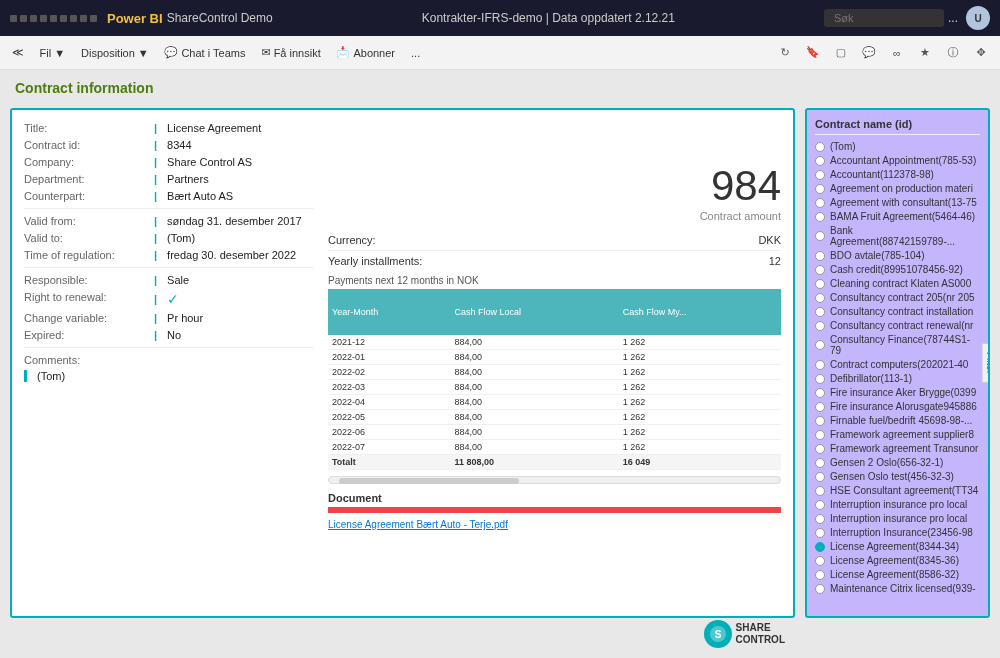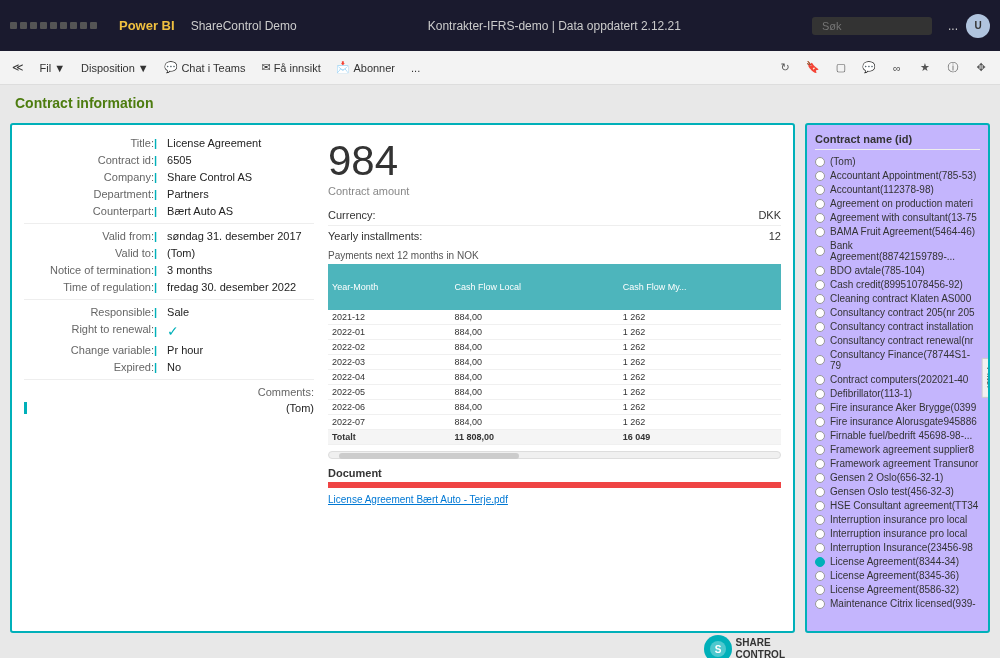--- a/index.html
+++ b/index.html
@@ -1,26 +1,26 @@
 <!DOCTYPE html>
 <html><head>
   <meta charset="utf-8">
   <style>
     * { box-sizing: border-box; margin: 0; padding: 0; }
     body { font-family: 'Segoe UI', Arial, sans-serif; font-size: 12px; background: #e8e8e8; width: 1000px; height: 658px; overflow: hidden; }
 
     
     .top-bar {
       background: #1a1a2e;
-      height: 51px;
+      height: 36px;
       display: flex;
       align-items: center;
       padding: 1px 10px;
       color: #fff;
-      gap: 16px;
+      gap: 4px;
     }
     .top-bar-dots { display: flex; gap: 3px; align-items: center; }
     .top-bar-dots span { width: 7px; height: 7px; background: #555; border-radius: 1px; display: inline-block; }
     .powerbi-brand { color: #f0c040; font-weight: bold; font-size: 13px; margin-left: 6px; }
     .powerbi-workspace { color: #ccc; font-size: 12px; }
     .top-bar-center { flex: 1; text-align: center; color: #ccc; font-size: 12px; }
     .top-bar-search { background: #333; border: none; color: #ccc; padding: 3px 10px; border-radius: 3px; font-size: 11px; width: 120px; }
     .top-bar-right { display: flex; gap: 8px; align-items: center; color: #ccc; }
     .avatar { width: 24px; height: 24px; background: #b0c4de; border-radius: 50%; display: flex; align-items: center; justify-content: center; color: #333; font-size: 10px; font-weight: bold; }
 
@@ -68,21 +68,21 @@
     .contract-panel {
       flex: 1;
       background: #fff;
       border: 2px solid #00b0b9;
       border-radius: 3px;
       padding: 12px;
       display: flex;
       gap: 14px;
     }
 
-    .contract-fields { flex: 0 0 290px; text-align: right; }
+    .contract-fields { flex: 0 0 290px; }
     .contract-right { flex: 1; }
 
     .field-row {
       display: flex;
       margin-bottom: 5px;
       font-size: 11px;
     }
     .field-label {
       color: #666;
       width: 130px;
@@ -105,21 +105,21 @@
     .section-divider {
       border-top: 1px solid #eee;
       margin: 6px 0;
     }
 
     .comments-section { margin-top: 6px; }
     .comments-label { font-size: 11px; color: #666; margin-bottom: 4px; }
     .comments-value { font-size: 11px; color: #222; padding-left: 10px; border-left: 3px solid #00b0b9; }
 
     
-    .big-number-section { text-align: left; margin-bottom: 12px; }
+    .big-number-section { text-align: right; margin-bottom: 12px; margin-top: 40px; }
     .big-number { font-size: 42px; font-weight: 300; color: #333; }
     .big-number-label { font-size: 11px; color: #888; }
 
     .currency-row { display: flex; justify-content: space-between; font-size: 11px; margin-bottom: 4px; color: #333; border-bottom: 1px solid #eee; padding-bottom: 4px; }
     .installments-row { display: flex; justify-content: space-between; font-size: 11px; margin-bottom: 8px; color: #333; }
 
     .payments-table { width: 100%; border-collapse: collapse; font-size: 9px; }
     .payments-table th { background: #4db5bc; color: #fff; padding: 18px 4px; text-align: left; font-weight: normal; }
     .payments-table td { padding: 2px 4px; border-bottom: 1px solid #f0f0f0; color: #333; }
     .payments-table tr:last-child td { font-weight: bold; background: #f5f5f5; }
@@ -244,21 +244,21 @@
 
     <div class="contract-panel">
 
       <div class="contract-fields">
         <div class="field-row">
           <span class="field-label">Title:</span>
           <span class="field-value">License Agreement</span>
         </div>
         <div class="field-row">
           <span class="field-label">Contract id:</span>
-          <span class="field-value">6505</span>
+          <span class="field-value">8344</span>
         </div>
         <div class="field-row">
           <span class="field-label">Company:</span>
           <span class="field-value">Share Control AS</span>
         </div>
         <div class="field-row">
           <span class="field-label">Department:</span>
           <span class="field-value">Partners</span>
         </div>
         <div class="field-row">
@@ -268,24 +268,20 @@
 
         <div class="section-divider"></div>
 
         <div class="field-row">
           <span class="field-label">Valid from:</span>
           <span class="field-value">søndag 31. desember 2017</span>
         </div>
         <div class="field-row">
           <span class="field-label">Valid to:</span>
           <span class="field-value">(Tom)</span>
-        </div>
-        <div class="field-row">
-          <span class="field-label">Notice of termination:</span>
-          <span class="field-value">3 months</span>
         </div>
         <div class="field-row">
           <span class="field-label">Time of regulation:</span>
           <span class="field-value">fredag 30. desember 2022</span>
         </div>
 
         <div class="section-divider"></div>
 
         <div class="field-row">
           <span class="field-label">Responsible:</span>

